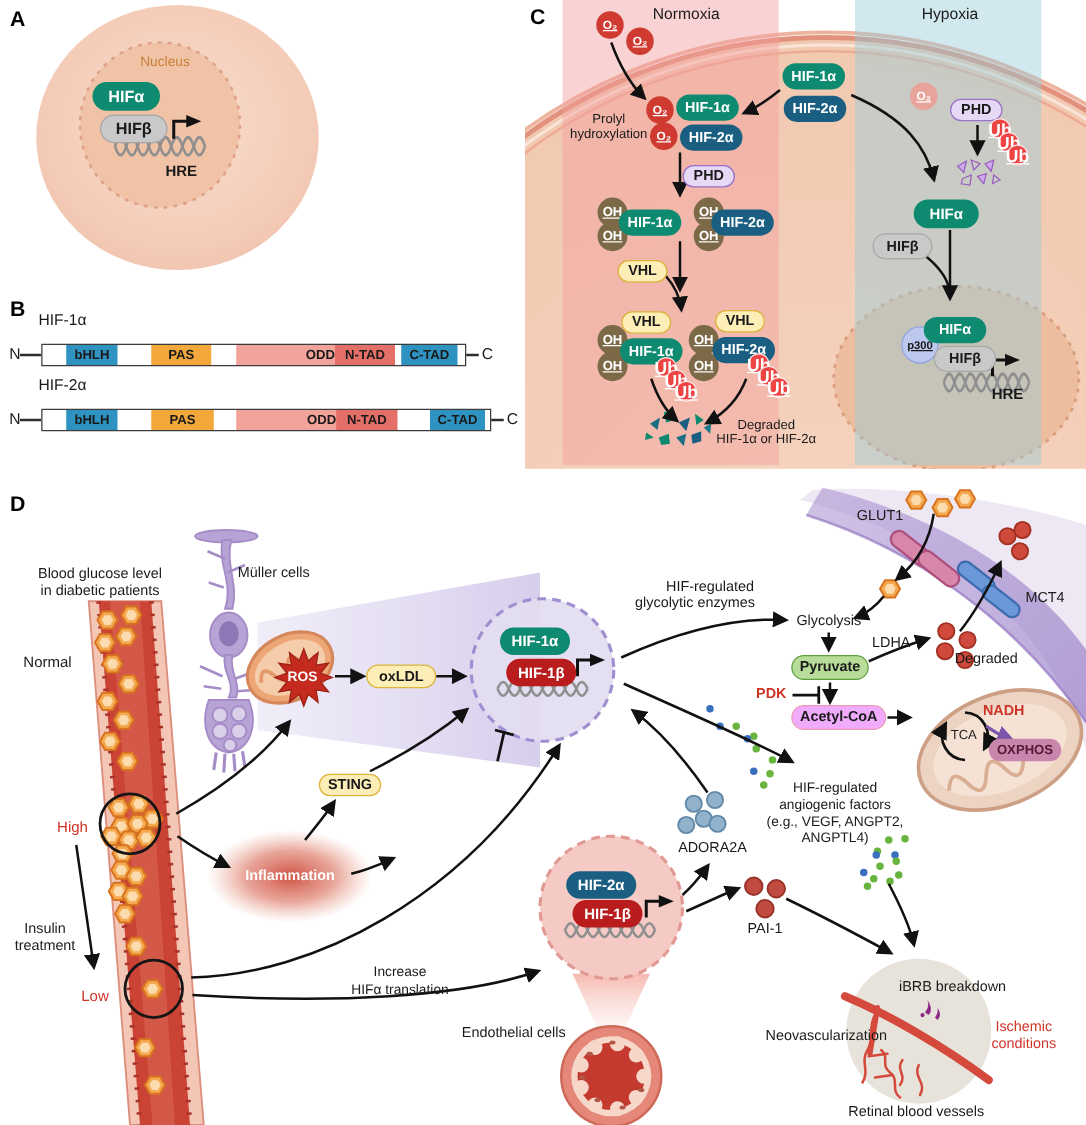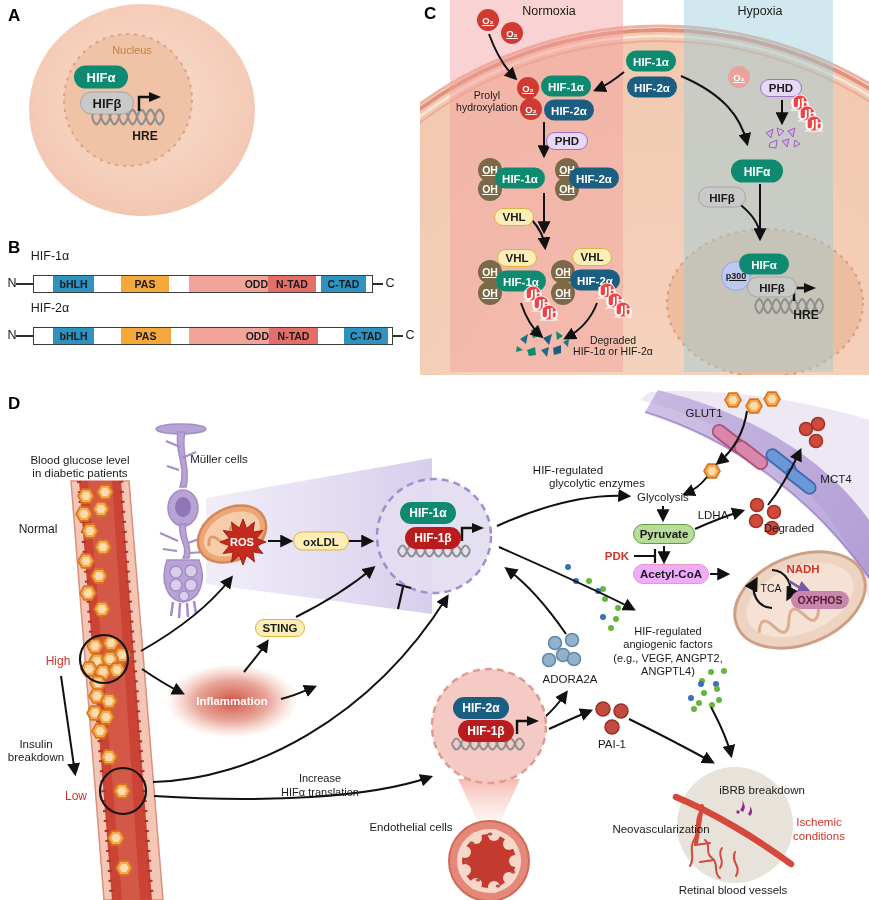--- a/index.html
+++ b/index.html
@@ -477,36 +477,36 @@
       <path d="M634,556 L654,556 M655,549 L655,563"></path>
     </g>
   </svg>
 
   <div class="plabel" style="left:8px;top:394px">D</div>
   <div class="lbl" style="left:80px;top:460px">Blood glucose level</div>
   <div class="lbl" style="left:80px;top:473px">in diabetic patients</div>
   <div class="lbl s12" style="left:38px;top:530px">Normal</div>
   <div class="lbl s12 red" style="left:58px;top:662px">High</div>
   <div class="lbl" style="left:36px;top:744px">Insulin</div>
-  <div class="lbl" style="left:36px;top:757px">breakdown</div>
+  <div class="lbl" style="left:36px;top:757px">treatment</div>
   <div class="lbl s12 red" style="left:76px;top:797px">Low</div>
   <div class="lbl" style="left:219px;top:459px">Müller cells</div>
   <div class="lbl s11 white" style="left:242px;top:542px">ROS</div>
   <div class="pill yellow" style="left:321px;top:541px;width:56px;height:19px">oxLDL</div>
   <div class="pill yellow" style="left:280px;top:628px;width:50px;height:18px">STING</div>
   <div class="lbl white" style="left:232px;top:701px">Inflammation</div>
 
 
   <div class="pill teal" style="left:428px;top:513px;width:56px;height:22px;font-size:12px">HIF-1α</div>
   <div class="pill peri" style="left:433px;top:538px;width:56px;height:22px;font-size:12px">HIF-1β</div>
   <div class="pill dblue" style="left:481px;top:708px;width:56px;height:22px;font-size:12px">HIF-2α</div>
   <div class="pill peri" style="left:486px;top:731px;width:56px;height:22px;font-size:12px">HIF-1β</div>
 
   <div class="lbl" style="left:568px;top:470px">HIF-regulated</div>
-  <div class="lbl" style="left:597px;top:483px">glycolytic enzymes</div>
+  <div class="lbl" style="left:556px;top:483px">glycolytic enzymes</div>
   <div class="lbl" style="left:704px;top:413px">GLUT1</div>
   <div class="lbl" style="left:836px;top:479px">MCT4</div>
   <div class="lbl" style="left:663px;top:497px">Glycolysis</div>
   <div class="lbl" style="left:713px;top:515px">LDHA</div>
   <div class="lbl" style="left:789px;top:528px">Degraded</div>
   <div class="pill green" style="left:664px;top:534px;width:62px;height:20px">Pyruvate</div>
   <div class="lbl red" style="left:617px;top:556px;font-weight:600">PDK</div>
   <div class="pill pinkpill" style="left:671px;top:574px;width:76px;height:20px">Acetyl-CoA</div>
   <div class="lbl s10" style="left:771px;top:589px">TCA</div>
   <div class="lbl red" style="left:803px;top:569px;font-weight:600">NADH</div>

